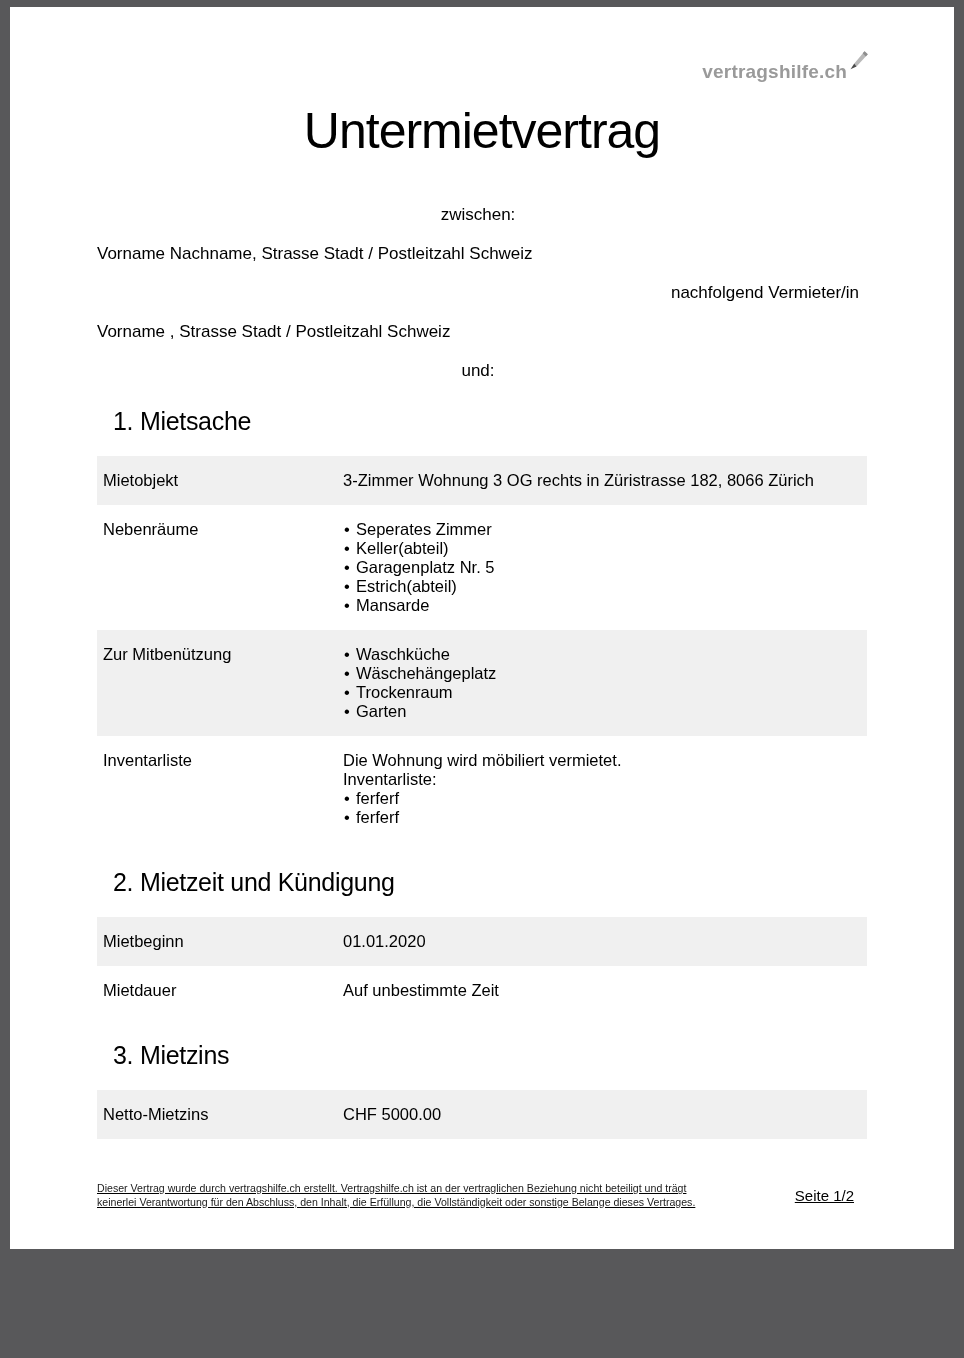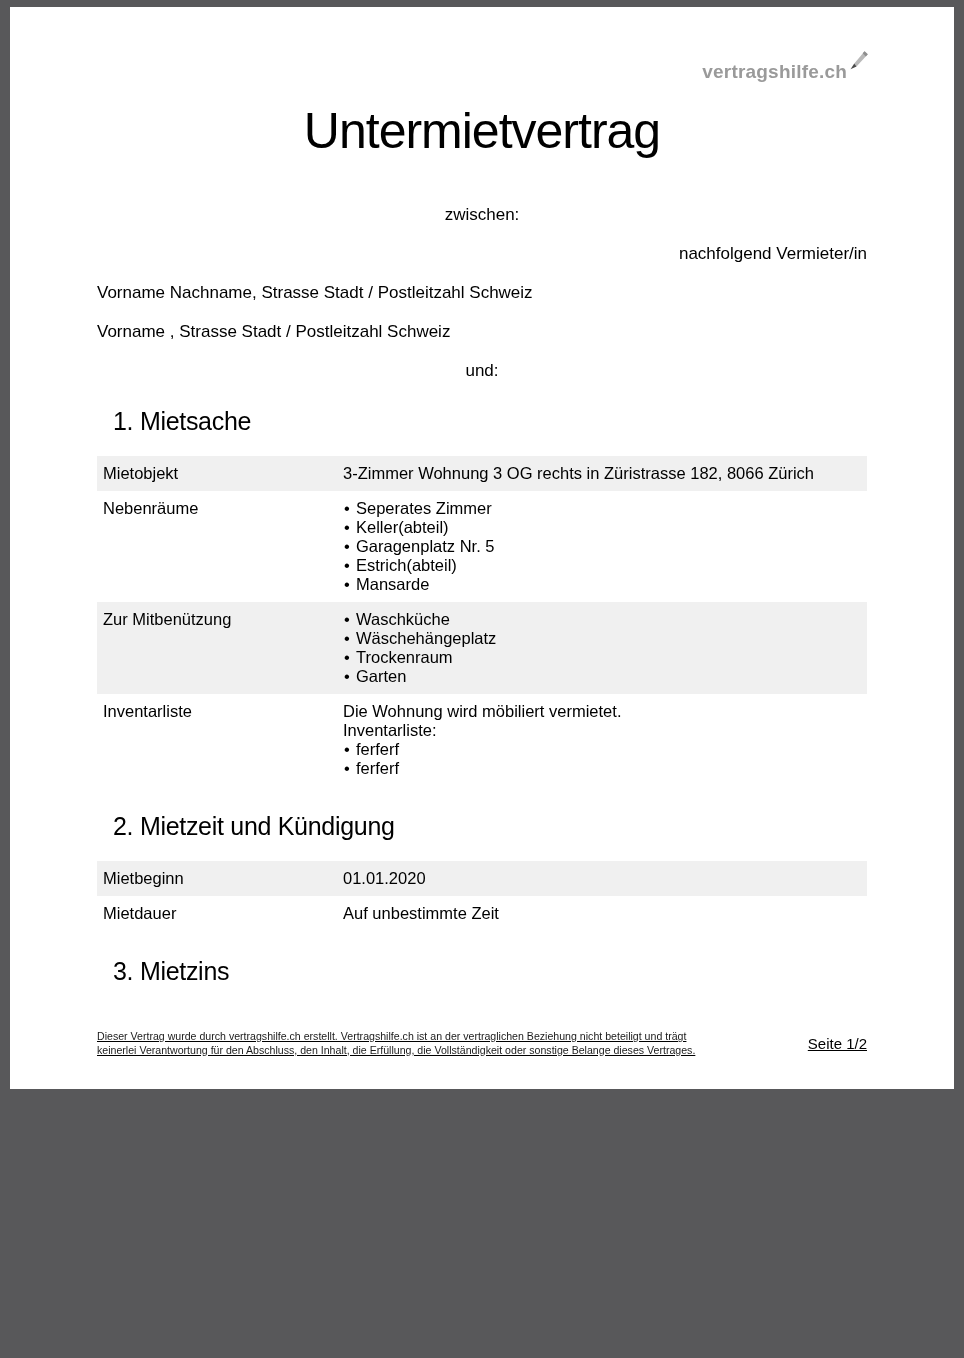--- a/index.html
+++ b/index.html
@@ -9,21 +9,21 @@
     height: 1358px;
     background: #58585a;
     padding: 7px 10px 12px 10px;
     font-family: "Liberation Sans", "DejaVu Sans", sans-serif;
     color: #000;
   }
   .page {
     position: relative;
     background: #ffffff;
     width: 944px;
-    height: 1082px;
+    height: 1242px;
     padding: 0 87px;
   }
   
   .brand-row {
     padding-top: 54px;
     text-align: right;
     height: 88px;
   }
   .brand {
     font-size: 19px;
@@ -43,21 +43,21 @@
   .title {
     margin: 8px 0 46px 0;
     text-align: center;
     font-size: 50px;
     font-weight: 400;
     letter-spacing: -1px;
     line-height: 56px;
   }
   
   .intro {
-    margin: 0 0 19px 0;
+    margin: 0 8px 19px 0;
     font-size: 17px;
     line-height: 20px;
   }
   .t-center { text-align: center; }
   .t-left   { text-align: left; }
   .t-right  { text-align: right; }
   
   .section-heading {
     font-size: 25px;
     font-weight: 400;
@@ -66,21 +66,21 @@
     line-height: 30px;
   }
   
   table.contract {
     width: 100%;
     border-collapse: collapse;
     font-size: 16.5px;
   }
   table.contract td {
     vertical-align: top;
-    padding: 8px 6px;
+    padding: 15px 6px;
     line-height: 19px;
   }
   td.lbl { width: 240px; }
   tr.shade td { background: #f0f0f0; }
   .val-line { line-height: 19px; }
   .bullet {
     line-height: 19px;
     padding-left: 13px;
     position: relative;
   }
@@ -101,43 +101,43 @@
     text-decoration: underline;
   }
   .disclaimer {
     margin: 0;
     width: 612px;
     font-size: 10.6px;
     line-height: 13.5px;
     color: #1a1a1a;
   }
   .page-number {
-    margin: 0;
+    margin: 13px;
     font-size: 15px;
     white-space: nowrap;
   }
 </style>
 </head>
 <body>
 
 <div class="page">
 
   <div class="brand-row">
     <span class="brand">vertragshilfe.ch</span><svg class="pen" width="16" height="26" viewBox="0 0 16 26">
       <path d="M10 1 L14 3 L7 18 L4 16 Z" fill="#b9b9b9"></path>
       <path d="M7 18 L4 16 L2.2 22.5 Z" fill="#4a4a4a"></path>
       <path d="M10 1 L14 3 L12.8 5.6 L8.8 3.6 Z" fill="#8f8f8f"></path>
     </svg>
   </div>
 
   <h1 class="title">Untermietvertrag</h1>
 
   <p class="intro t-center">zwischen:</p>
+  <p class="intro t-left">Vorname Nachname, Strasse Stadt / Postleitzahl Schweiz</p>
   <p class="intro t-right">nachfolgend Vermieter/in</p>
-  <p class="intro t-left">Vorname Nachname, Strasse Stadt / Postleitzahl Schweiz</p>
   <p class="intro t-left">Vorname , Strasse Stadt / Postleitzahl Schweiz</p>
   <p class="intro t-center">und:</p>
 
   <h2 class="section-heading">1. Mietsache</h2>
   <table class="contract">
     <tbody>
       <tr class="shade">
         <td class="lbl">Mietobjekt</td>
         <td class="val">
           <div class="val-line">3-Zimmer Wohnung 3 OG rechts in Züristrasse 182, 8066 Zürich</div>
@@ -186,19 +186,29 @@
       <tr>
         <td class="lbl">Mietdauer</td>
         <td class="val">
           <div class="val-line">Auf unbestimmte Zeit</div>
         </td>
       </tr>
     </tbody>
   </table>
 
   <h2 class="section-heading">3. Mietzins</h2>
+  <table class="contract">
+    <tbody>
+      <tr class="shade">
+        <td class="lbl">Netto-Mietzins</td>
+        <td class="val">
+          <div class="val-line">CHF 5000.00</div>
+        </td>
+      </tr>
+    </tbody>
+  </table>
 
   <div class="footer">
     <p class="disclaimer">Dieser Vertrag wurde durch vertragshilfe.ch erstellt. Vertragshilfe.ch ist an der vertraglichen Beziehung nicht beteiligt und trägt keinerlei Verantwortung für den Abschluss, den Inhalt, die Erfüllung, die Vollständigkeit oder sonstige Belange dieses Vertrages.</p>
     <p class="page-number">Seite 1/2</p>
   </div>
 
 </div>
 
 </body></html>

